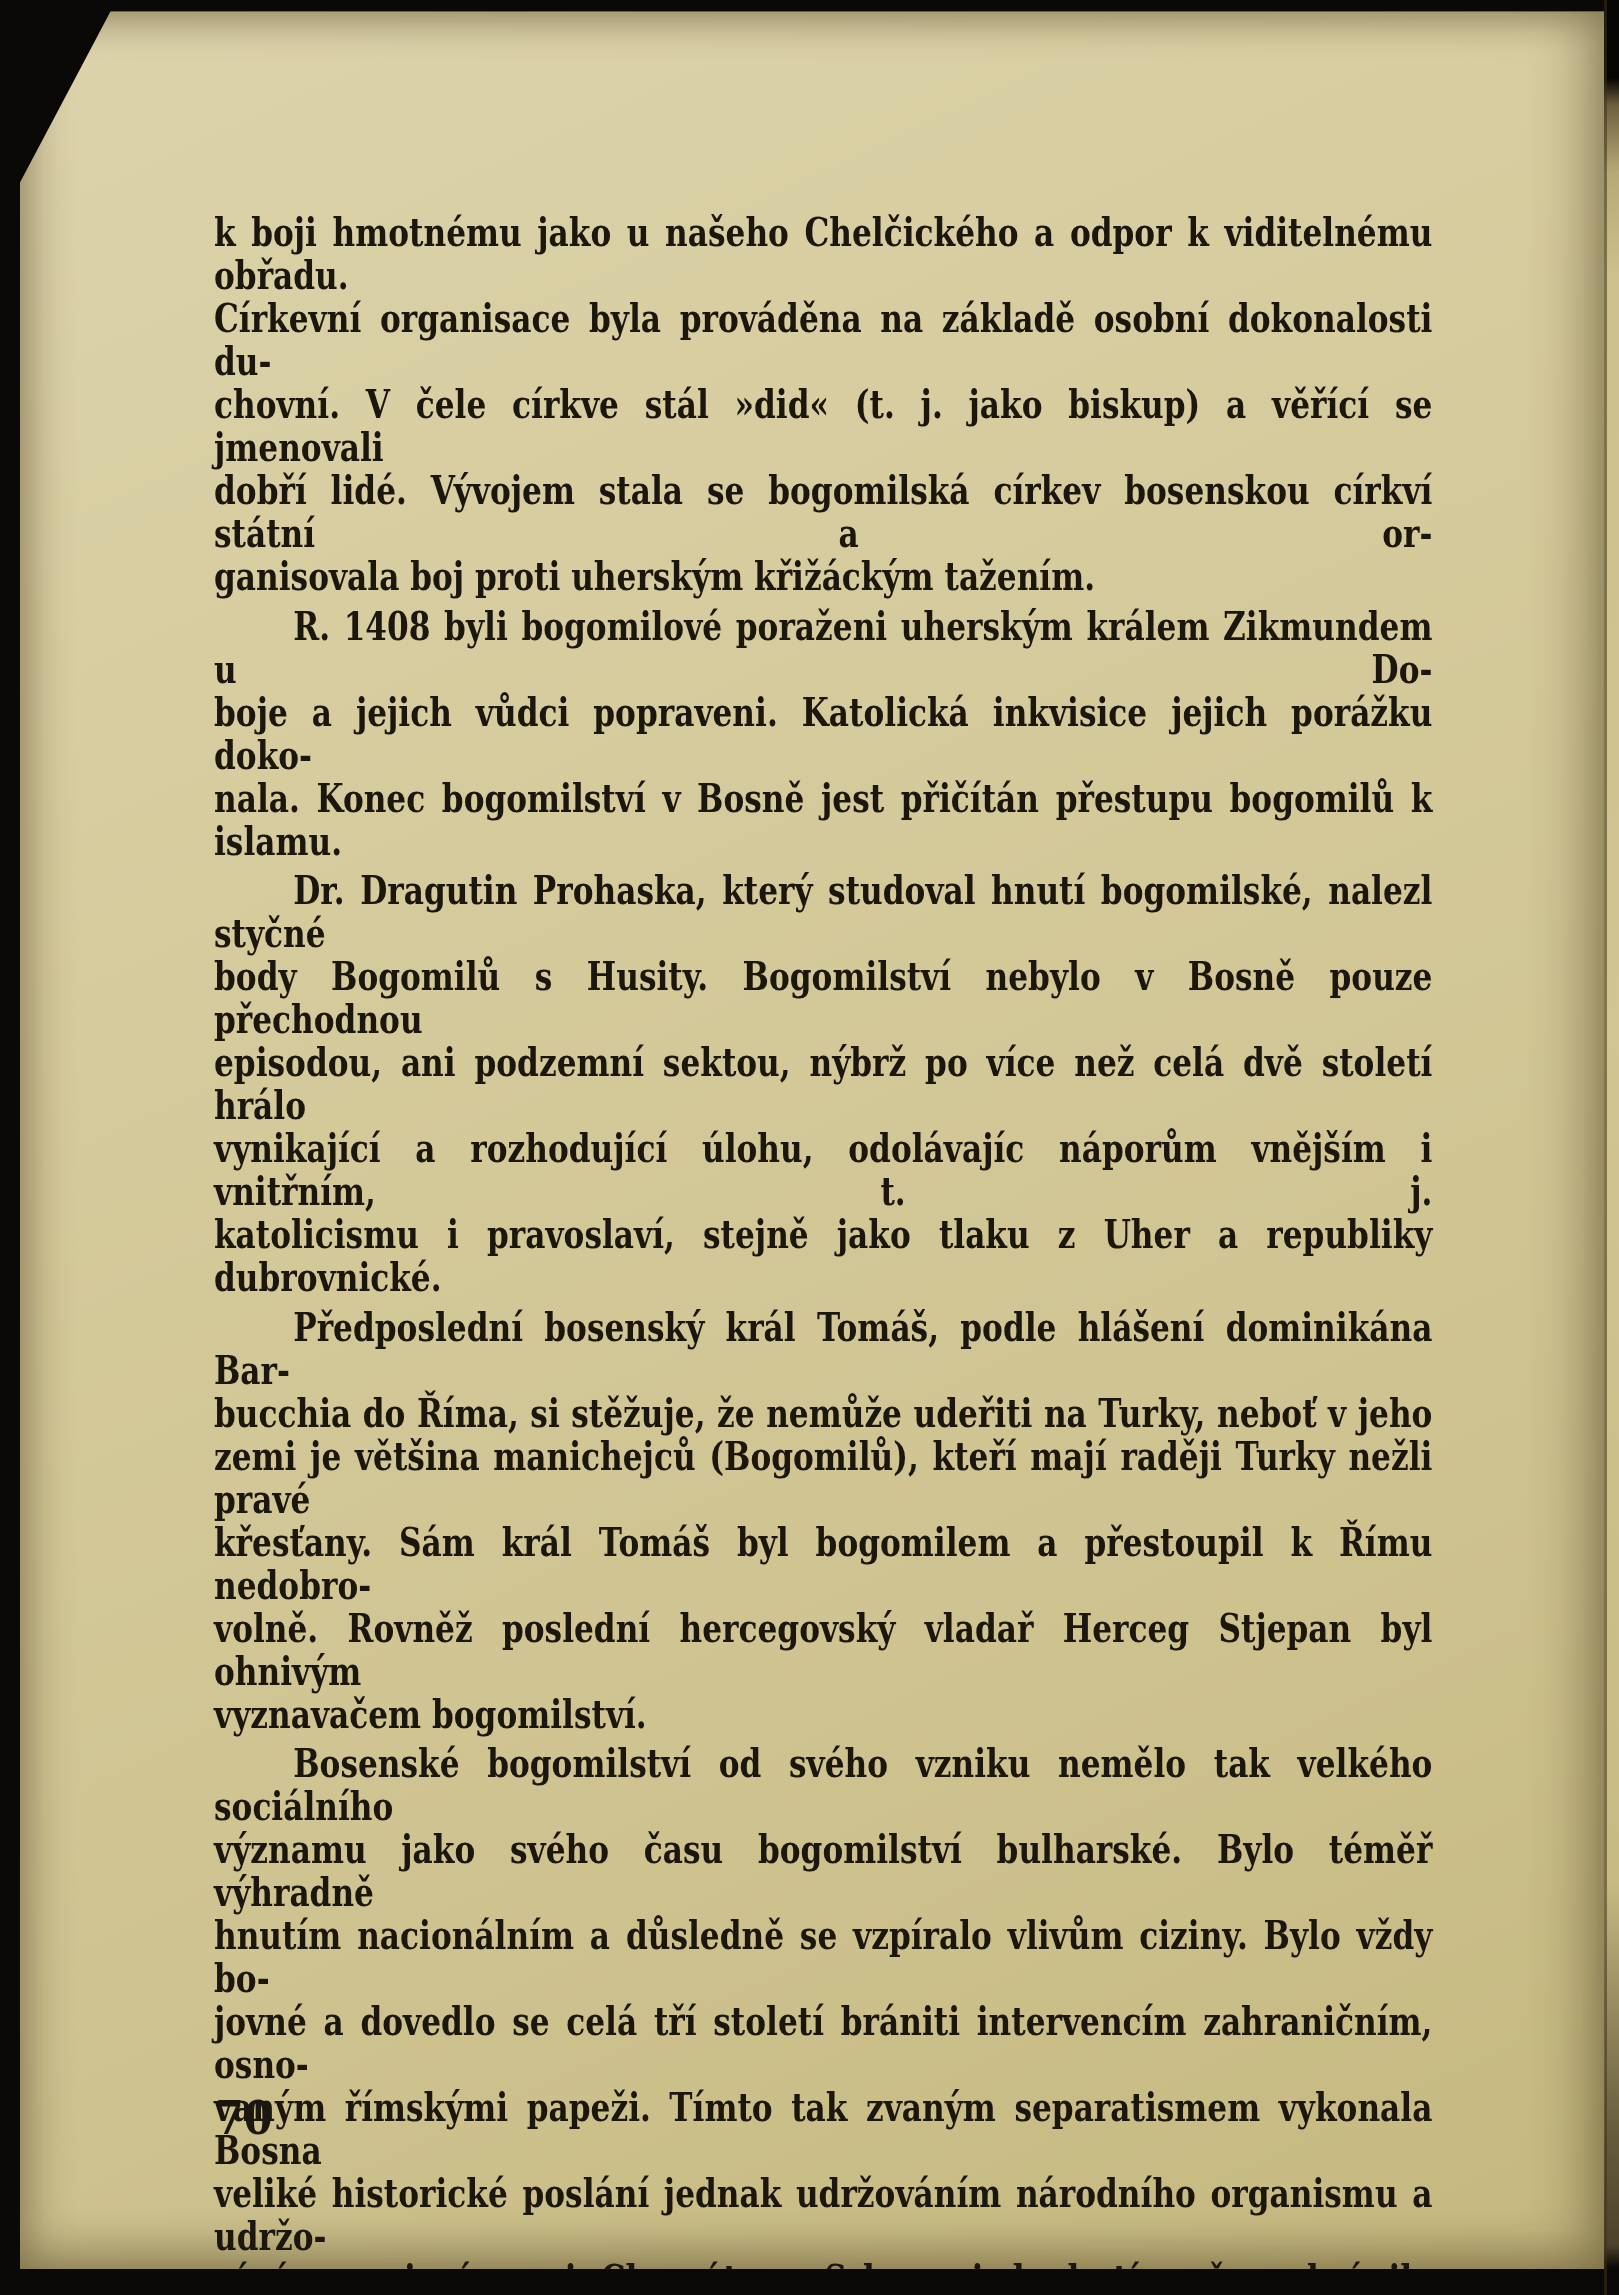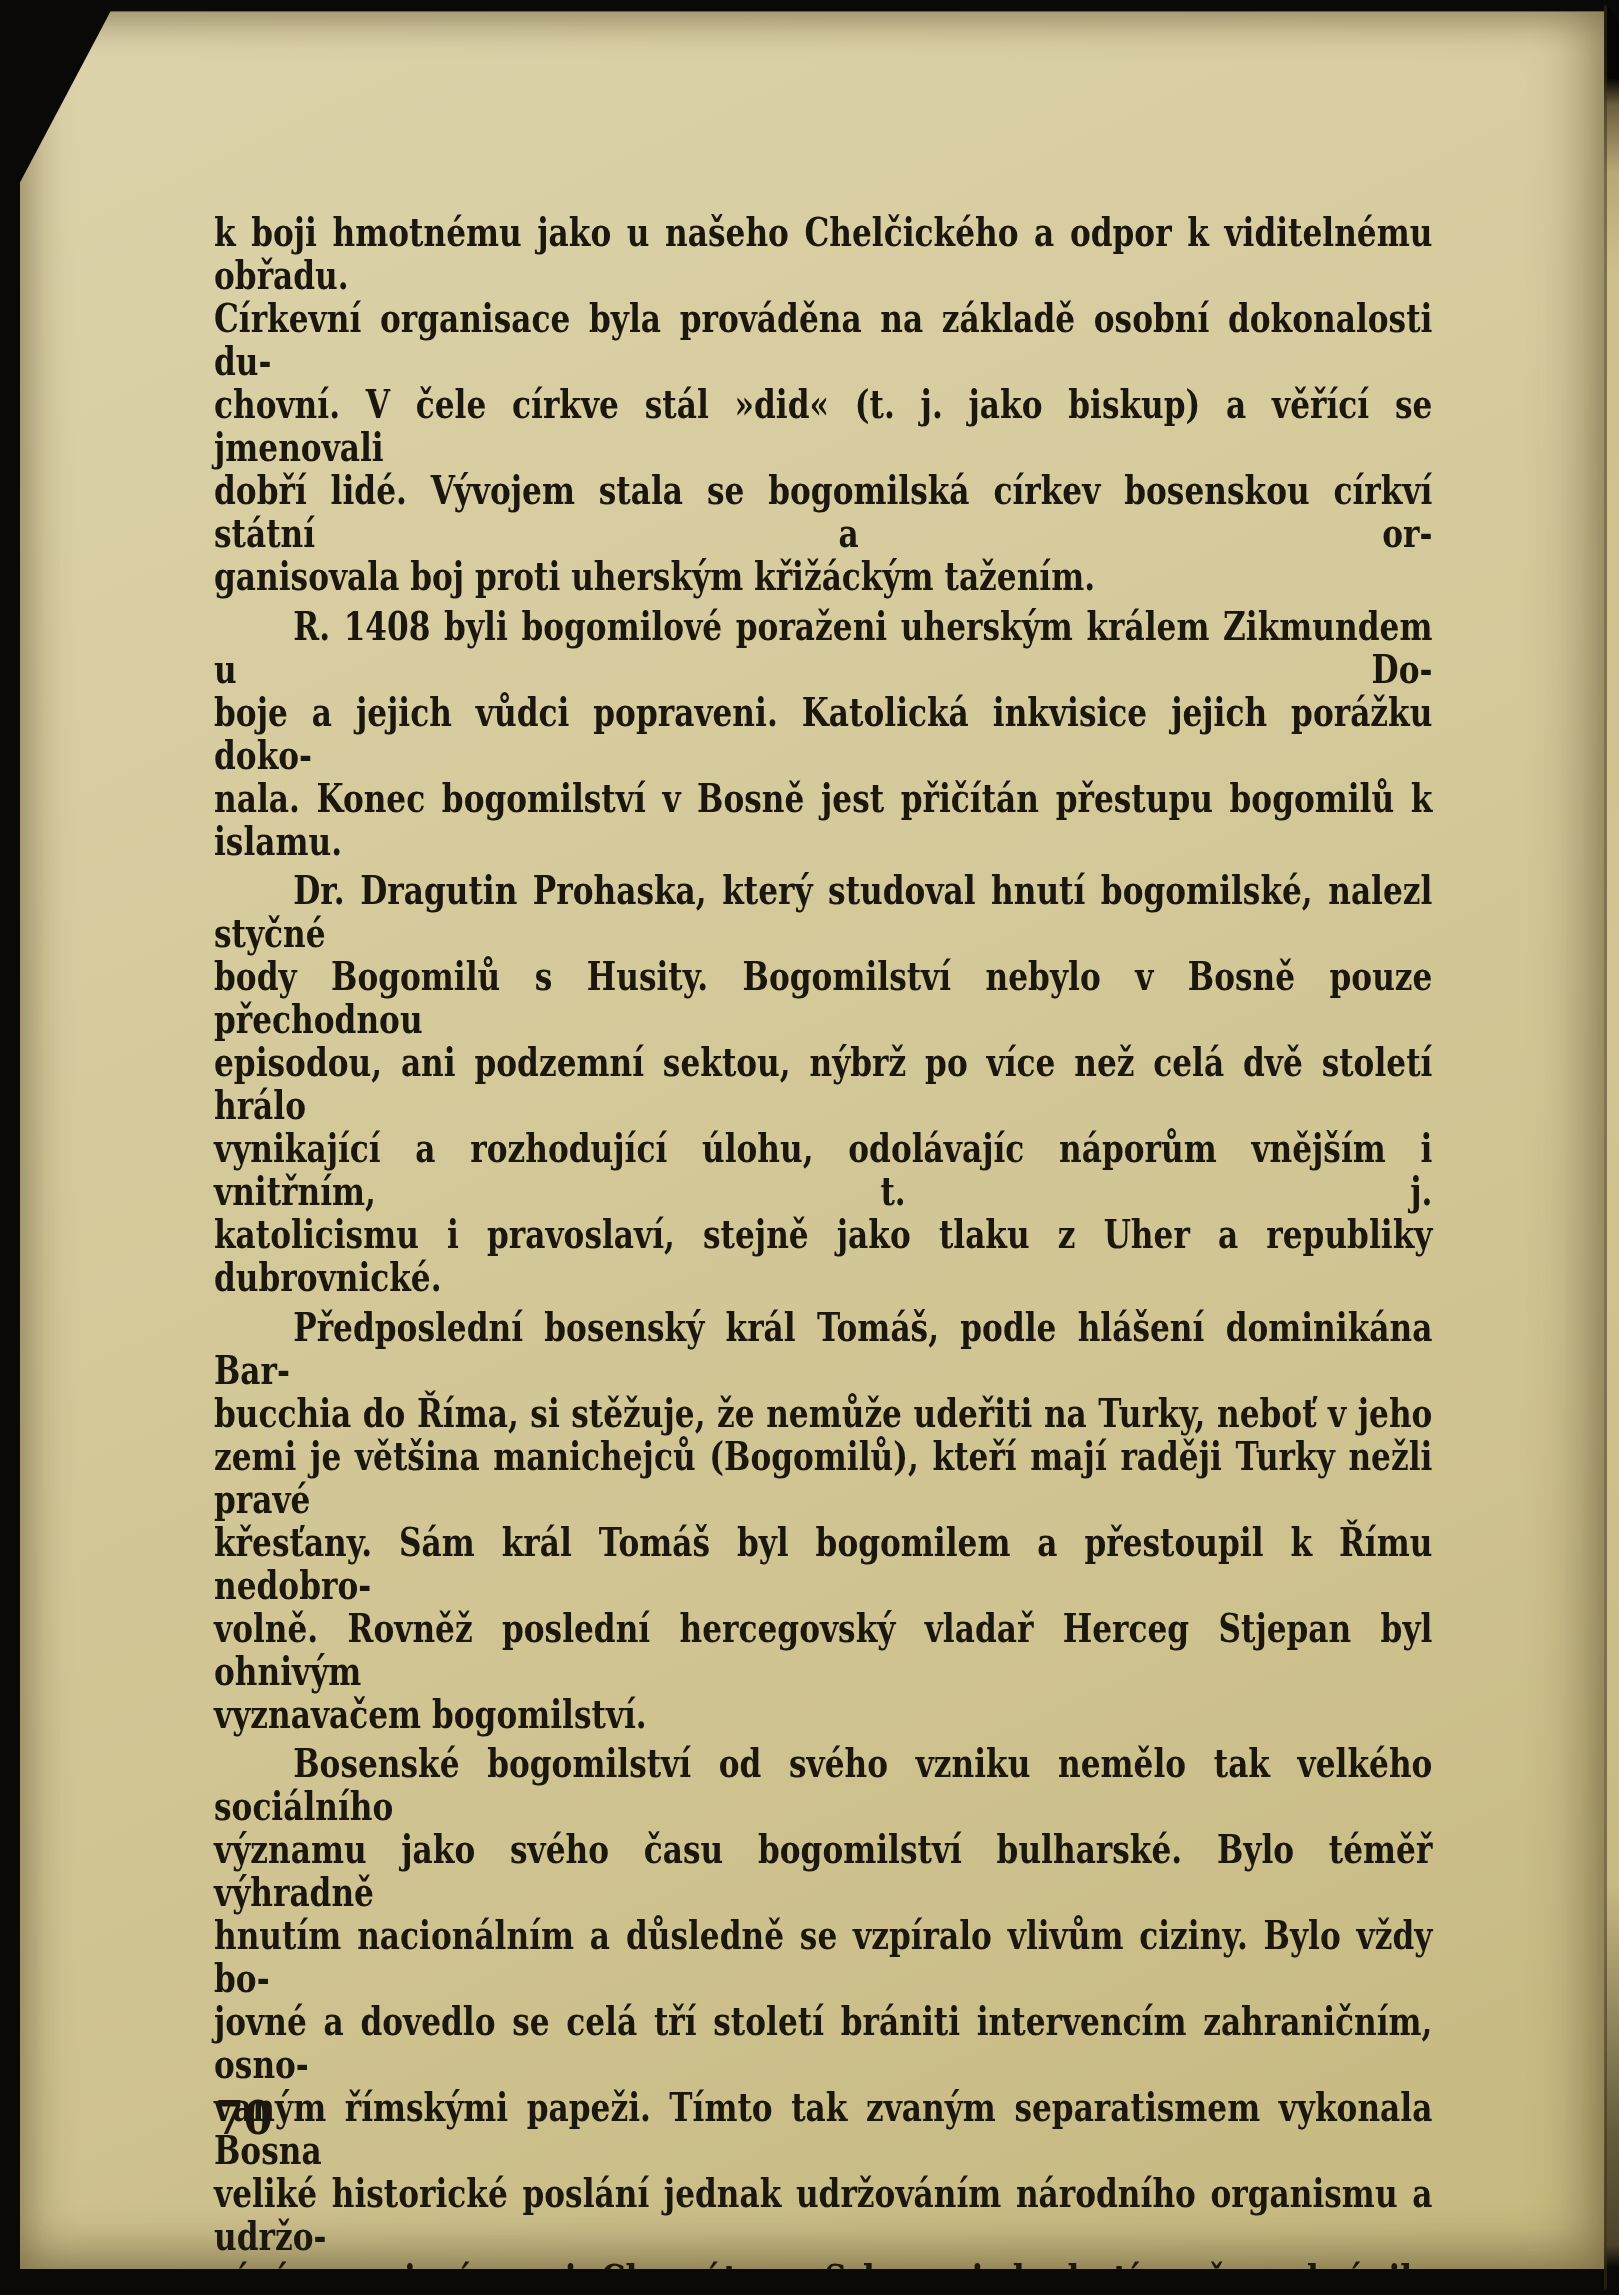--- a/index.html
+++ b/index.html
@@ -4,21 +4,20 @@
 <style>
   html,body { margin:0; padding:0; }
   body { background:#0a0908; }
 
   .canvas {
     position:relative;
     width:1620px; height:2295px;
     background: var(--background, #0a0908);
     overflow:hidden;
     font-family:"DejaVu Serif", serif;
-    border-radius:32px;
   }
 
   
   .paper {
     position:absolute;
     left:19.5px; top:11.4px;
     width:1585px; height:2258px;
     background: linear-gradient(155deg,
       var(--paper_light,#dcd3ab) 0%,
       var(--paper,#d5ca9b) 38%,

